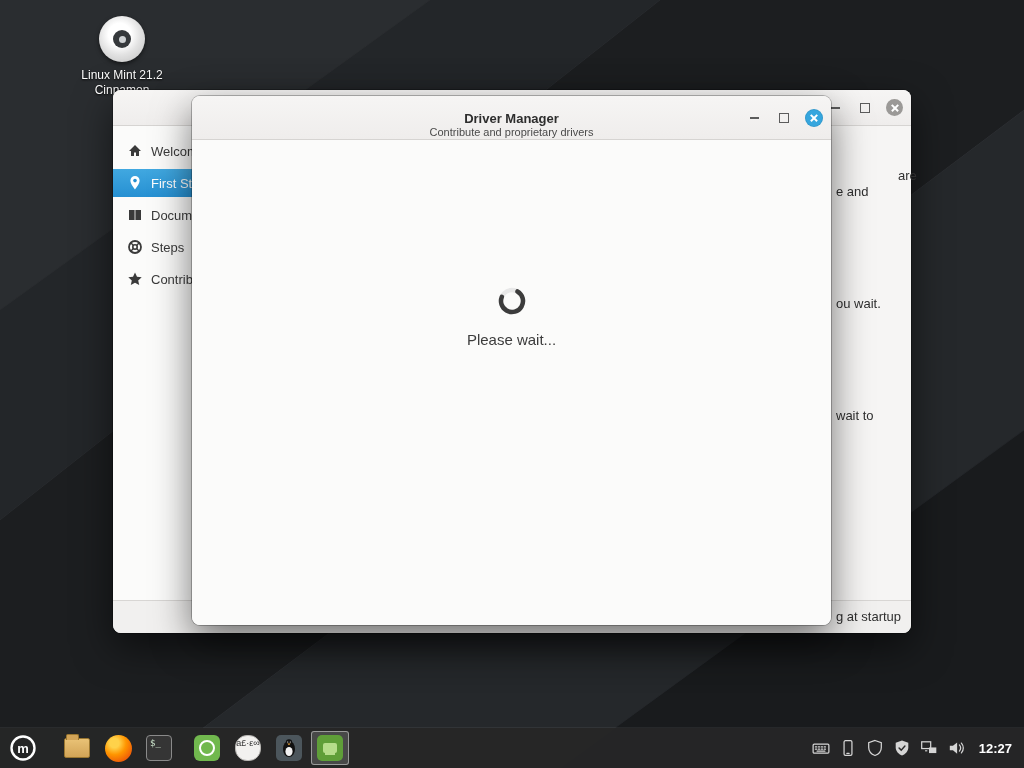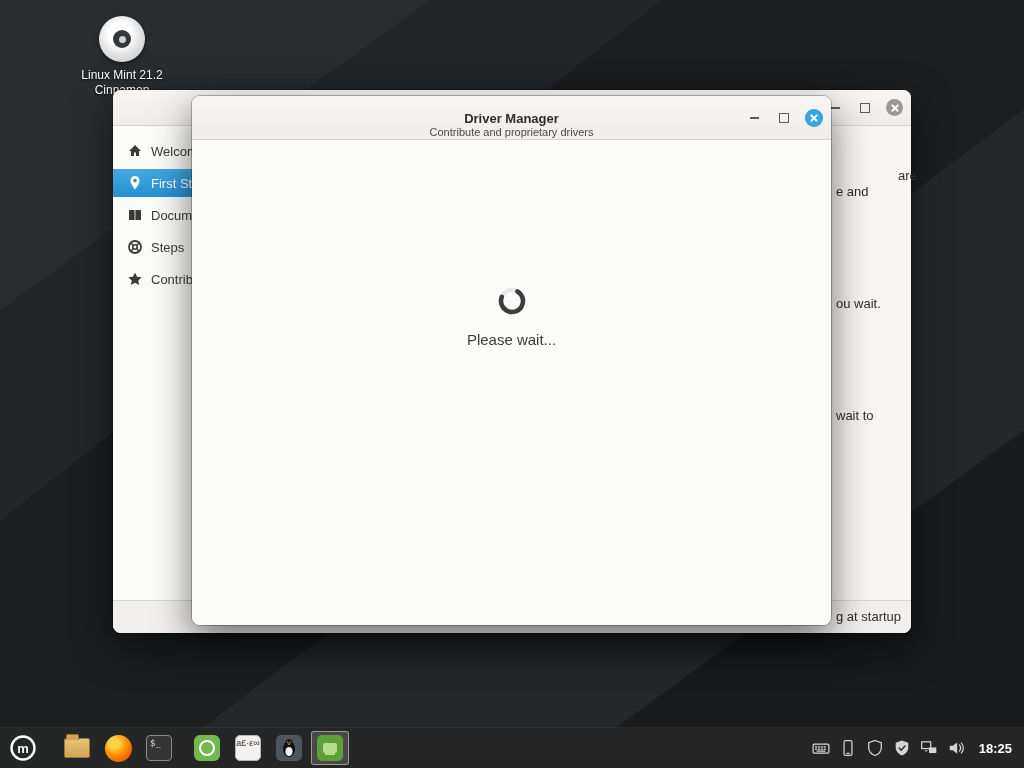--- a/index.html
+++ b/index.html
@@ -79,21 +79,21 @@
   .ico-folder { width:26px; height:20px; position:relative; background:linear-gradient(#e9c276,#d2a457);
                 border-radius:2px; border:1px solid #9a7630; }
   .ico-folder::before { content:""; position:absolute; top:-5px; left:1px; width:11px; height:5px;
                 background:#d2a457; border:1px solid #9a7630; border-bottom:none; border-radius:2px 2px 0 0; }
   .ico-firefox { width:27px; height:27px; border-radius:50%;
                 background:radial-gradient(circle at 35% 30%, #ffd24a 0 18%, #ff9500 45%, #e3350d 100%); }
   .ico-terminal { width:26px; height:26px; background:#353535; border:1px solid #8a8a8a; border-radius:4px;
                 color:#cfe8cf; font-family:"DejaVu Sans Mono",monospace; font-size:9px; padding:2px 3px; }
   .ico-welcome-app { width:26px; height:26px; background:#71b84e; border-radius:6px; display:grid; place-items:center; }
   .ico-welcome-app::before { content:""; width:12px; height:12px; border:2.5px solid #fff; border-radius:50%; }
-  .ico-charmap { width:26px; height:26px; background:#f2f1ef; border:1px solid #b9b7b4; border-radius:5px;
+  .ico-charmap { width:26px; height:26px; background:#f2f1ef; border:1px solid #b9b7b4; border-radius:12px;
                 color:#333; font-size:9px; line-height:11px; text-align:center; padding-top:2px; }
   .ico-tux { width:26px; height:26px; background:#4c565c; border-radius:5px; display:grid; place-items:center; }
   .ico-driver { width:26px; height:26px; background:#5f9e38; border-radius:5px; display:grid; place-items:center; }
   .ico-driver::before { content:""; width:14px; height:10px; background:#b6dd8b; border-radius:2px;
                 box-shadow:0 4px 0 -2px #b6dd8b; }
 </style>
 </head>
 <body>
 
 <div class="stage">
@@ -269,17 +269,17 @@
             <path d="M4.5 10.5h2" stroke="#d5d5d5" stroke-width="1"></path>
             <rect x="8" y="7.5" width="6.5" height="5" fill="#d5d5d5"></rect>
           </svg>
       </div>
       <div class="tray-icon">
         <svg width="18" height="18" viewBox="0 0 16 16">
             <path d="M2.5 6v4h2.8l3.7 3V3L5.3 6z" fill="#d5d5d5"></path>
             <path d="M11 5.3a4.2 4.2 0 0 1 0 5.4M12.8 3.6a6.6 6.6 0 0 1 0 8.8" fill="none" stroke="#d5d5d5" stroke-width="1.1" stroke-linecap="round"></path>
           </svg>
       </div>
-      <div class="clock">18:25</div>
+      <div class="clock">12:27</div>
     </div>
   </div>
 
 </div>
 
 </body></html>

